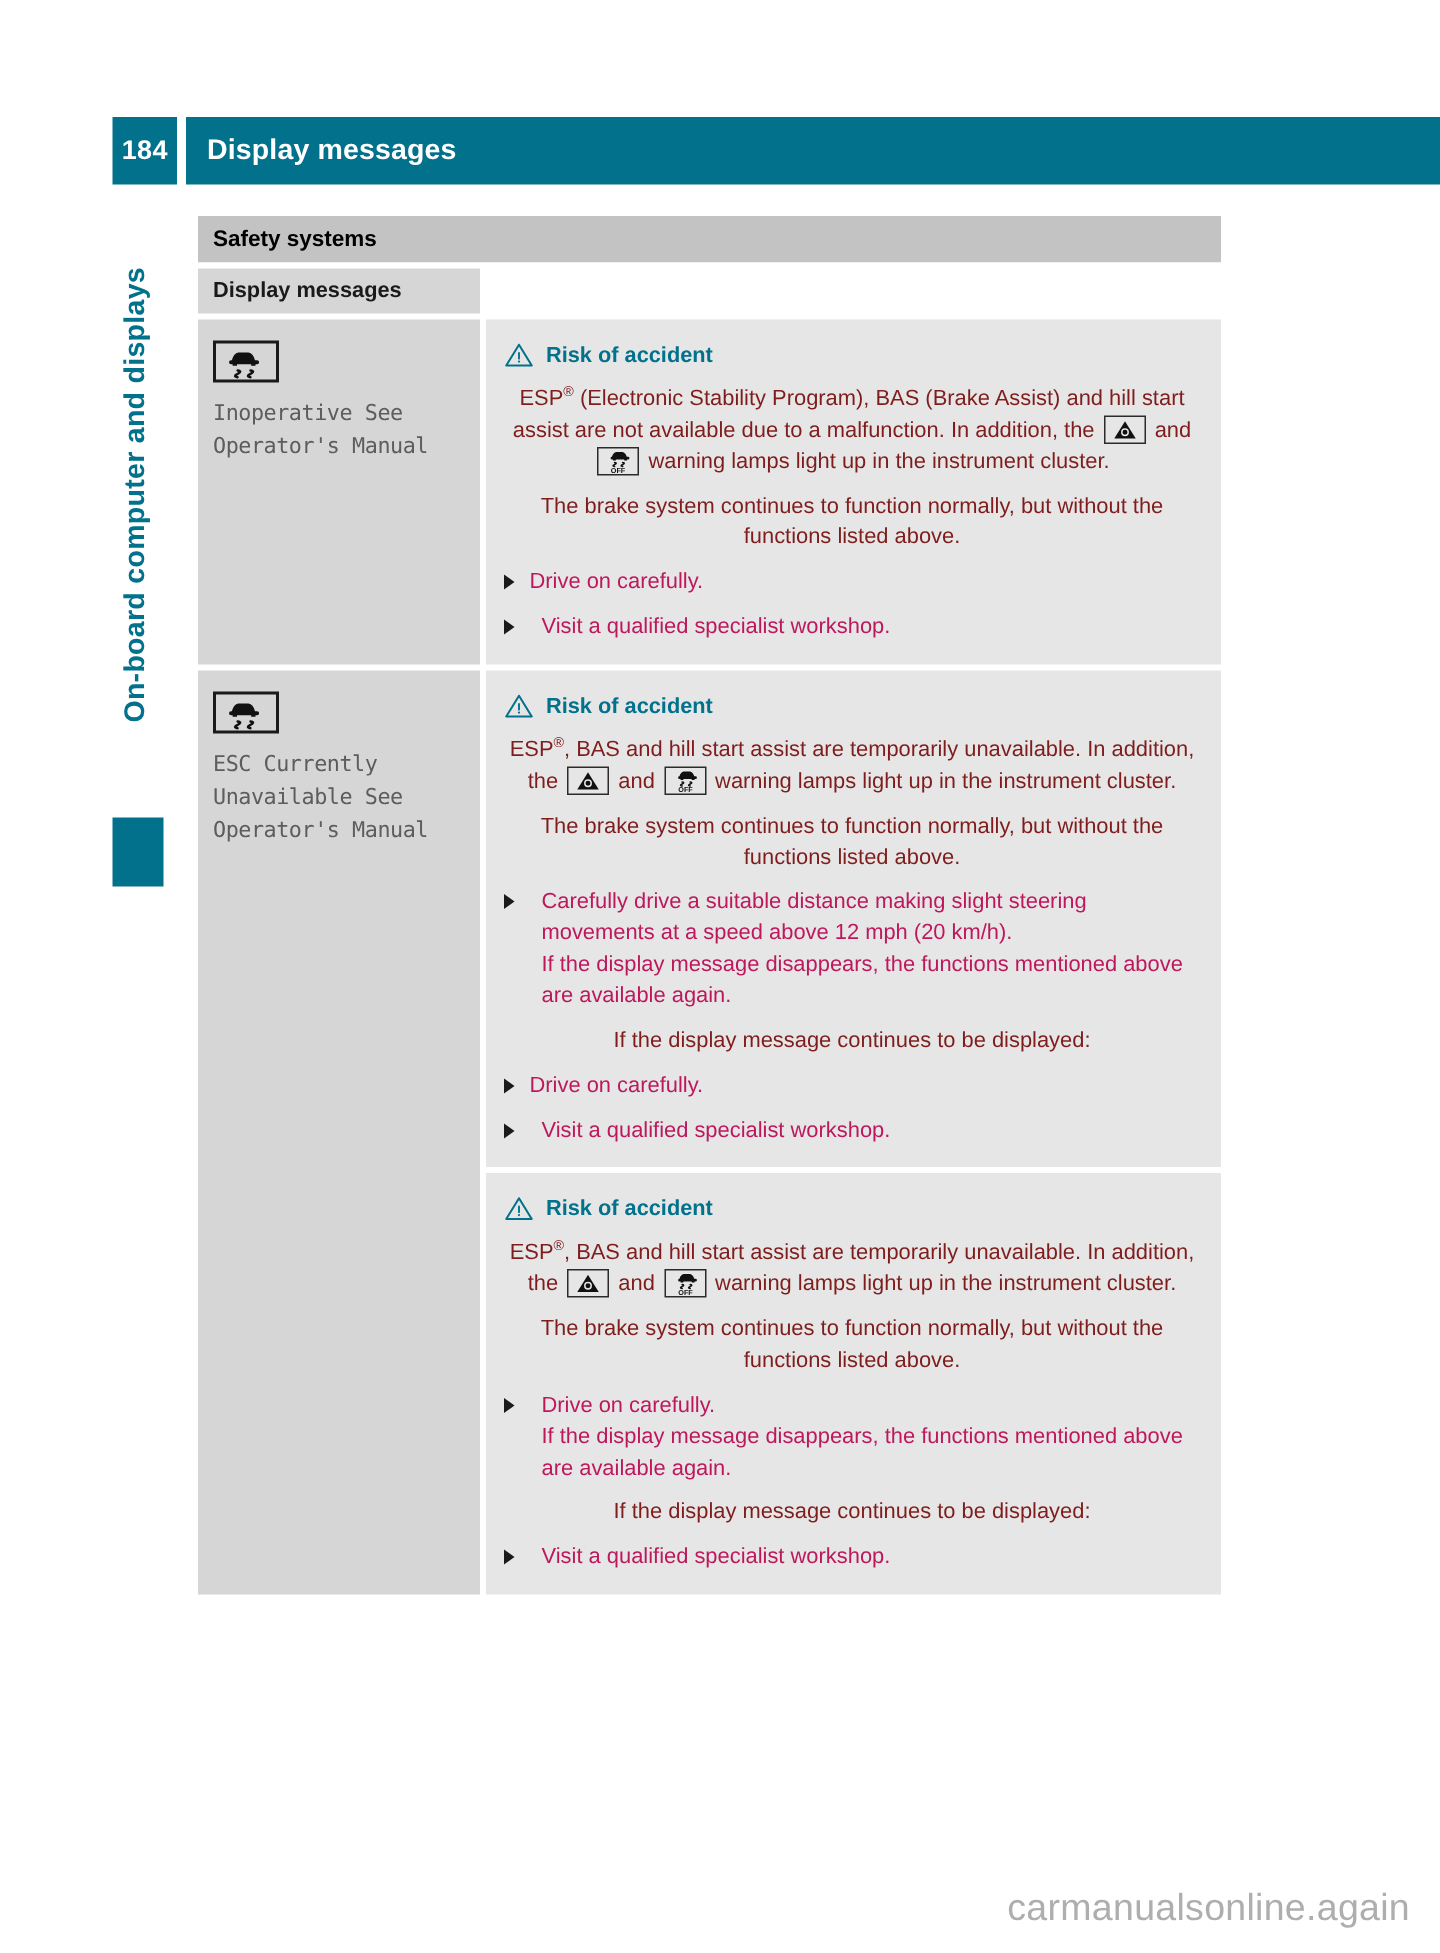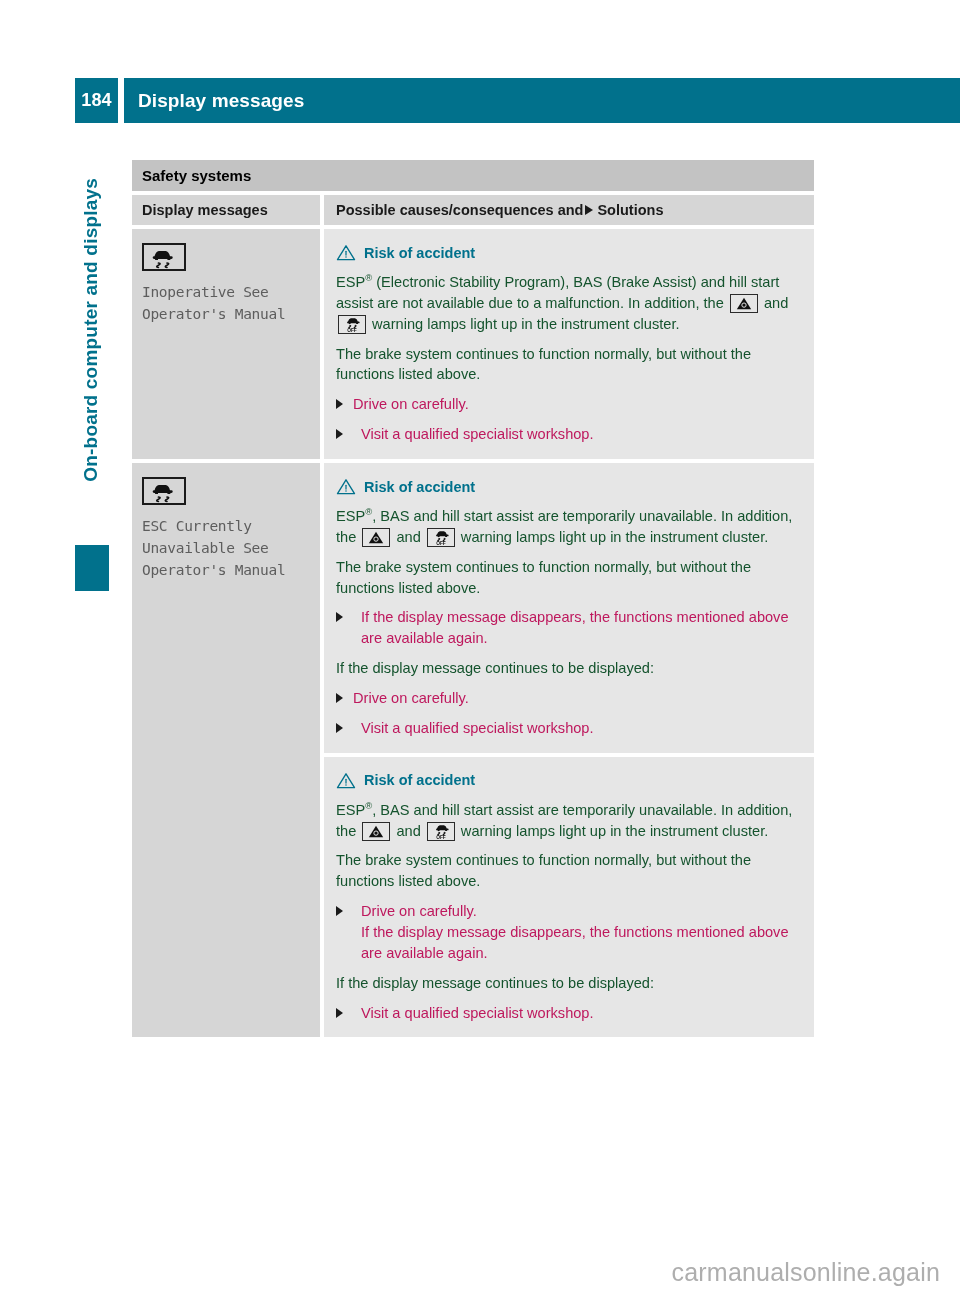--- a/index.html
+++ b/index.html
@@ -84,21 +84,21 @@
     top: 545px;
     width: 34px;
     height: 46px;
     background: #01718c;
   }
 
   
   .table-wrap {
     position: absolute;
     left: 132px;
-    top: 160px;
+    top: 144px;
     width: 682px;
   }
   .section-title {
     background: #c3c3c3;
     font-weight: bold;
     font-size: 15px;
     padding: 7px 0 7px 10px;
     color: #000;
   }
   .gap-row { height: 4px; background: #ffffff; }
@@ -165,21 +165,22 @@
     display: flex;
     align-items: center;
     gap: 8px;
     margin: 2px 0 11px 0;
   }
   .warn-head .tri { flex: 0 0 auto; display: block; }
   p.body {
     font-size: 14.6px;
     line-height: 1.43;
     margin: 0 0 9px 0;
-    color: #14532d;
+    color: #7f1d1d;
+    text-align: center;
   }
   p.body:last-child { margin-bottom: 0; }
 
   ul.steps { list-style: none; margin: 0; padding: 0; }
   ul.steps li {
     position: relative;
     padding-left: 17px;
     font-size: 14.6px;
     line-height: 1.43;
     margin-bottom: 9px;
@@ -251,23 +252,20 @@
 </div>
 <div class="side-tab-block"></div>
 
 <div class="table-wrap">
   <div class="section-title">Safety systems</div>
   <div class="gap-row"></div>
 
   <div class="trow head-row">
     <div class="col-left">Display messages</div>
     <div class="col-sep"></div>
-    <div class="col-right">
-      <span>Possible causes/consequences and</span><span class="sol-arrow"></span><span>Solutions</span>
-    </div>
   </div>
 
   <div class="row-sep"></div>
 
   <div id="rows-host">
       <div class="trow">
         <div class="col-left">
           <div class="col-left-inner">
             <span class="msg-icon-box">
               <svg viewBox="0 0 44 28" width="40" height="24" class="esp-skid">
@@ -347,20 +345,21 @@
                 </svg></span><span> and </span><span class="lamp"><svg viewBox="0 0 28 19" width="26" height="17" style="display: block;">
                   <path d="M9.5 6.2 q1 -3.3 3.2 -3.6 h4.6 q2.2 .3 3.2 3.6 h1 a1 1 0 0 1 0 2 h-.8 v.8 h-2.1 v-.8 h-6.2 v.8 h-2.1 v-.8 h-.8 a1 1 0 0 1 0 -2 z" fill="#111"></path>
                   <path d="M11.5 10.4 q2.3 .4 0 1.5 q-2.3 1.1 0 1.5" stroke="#111" stroke-width="1.2" fill="none" stroke-linecap="round"></path>
                   <path d="M17.5 10.4 q2.3 .4 0 1.5 q-2.3 1.1 0 1.5" stroke="#111" stroke-width="1.2" fill="none" stroke-linecap="round"></path>
                   <text x="14" y="18" text-anchor="middle" font-size="5.4" font-family="&quot;Liberation Sans&quot;, sans-serif" font-weight="bold" fill="#111">OFF</text>
                 </svg></span><span> warning lamps light up in the instrument cluster.</span></p>
             <p class="body"><span>The brake system continues to function normally, but without the functions listed above.</span></p>
             <ul class="steps">
               <li>
                 <span class="bullet"></span>
+                <span class="sub-line">Carefully drive a suitable distance making slight steering movements at a speed above 12 mph (20 km/h).</span>
                 <span class="sub-line">If the display message disappears, the functions mentioned above are available again.</span>
               </li>
             </ul>
             <p class="body" style="margin-top: 9px;">If the display message continues to be displayed:</p>
             <ul class="steps">
               <li>
                 <span class="bullet"></span>
                 <span class="sub-line">Drive on carefully.</span>
               </li>
               <li>

